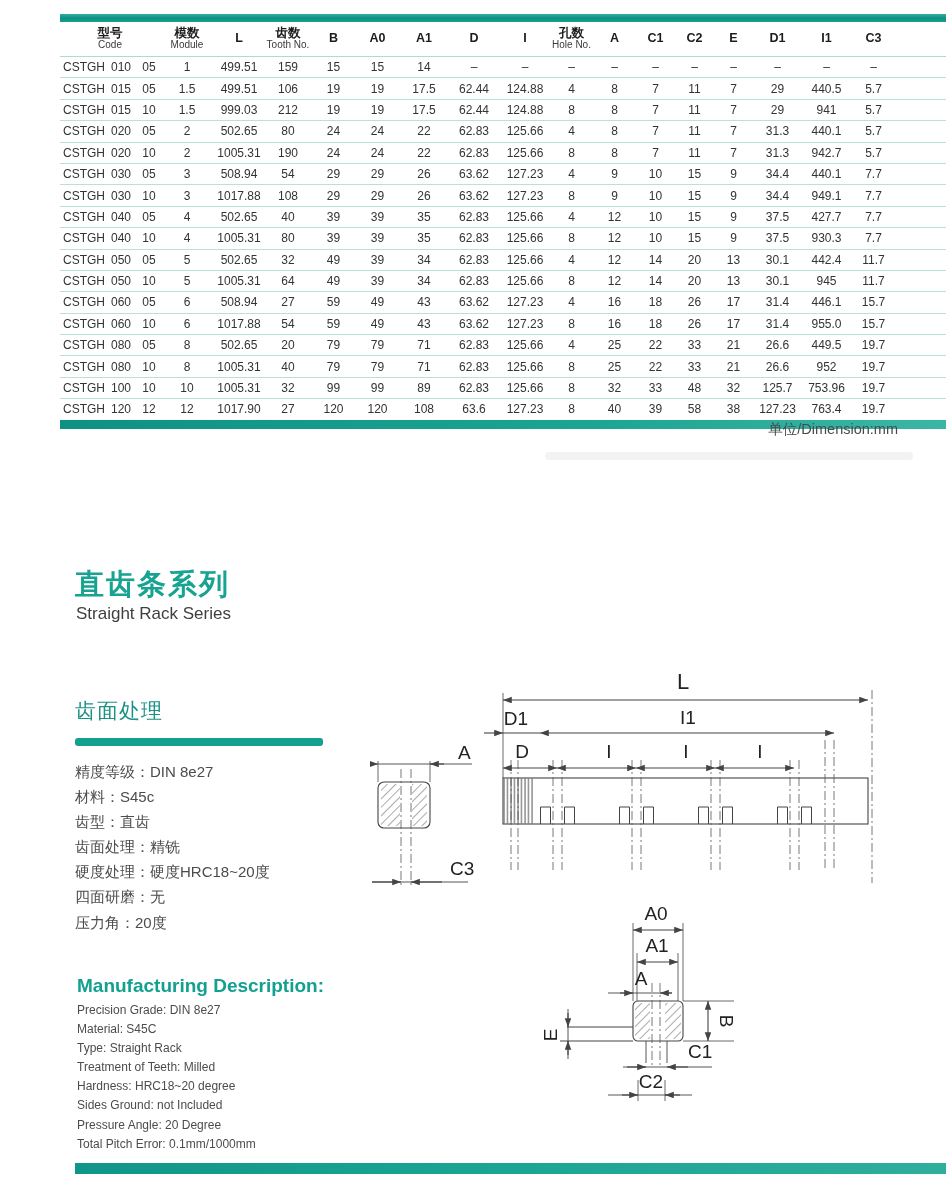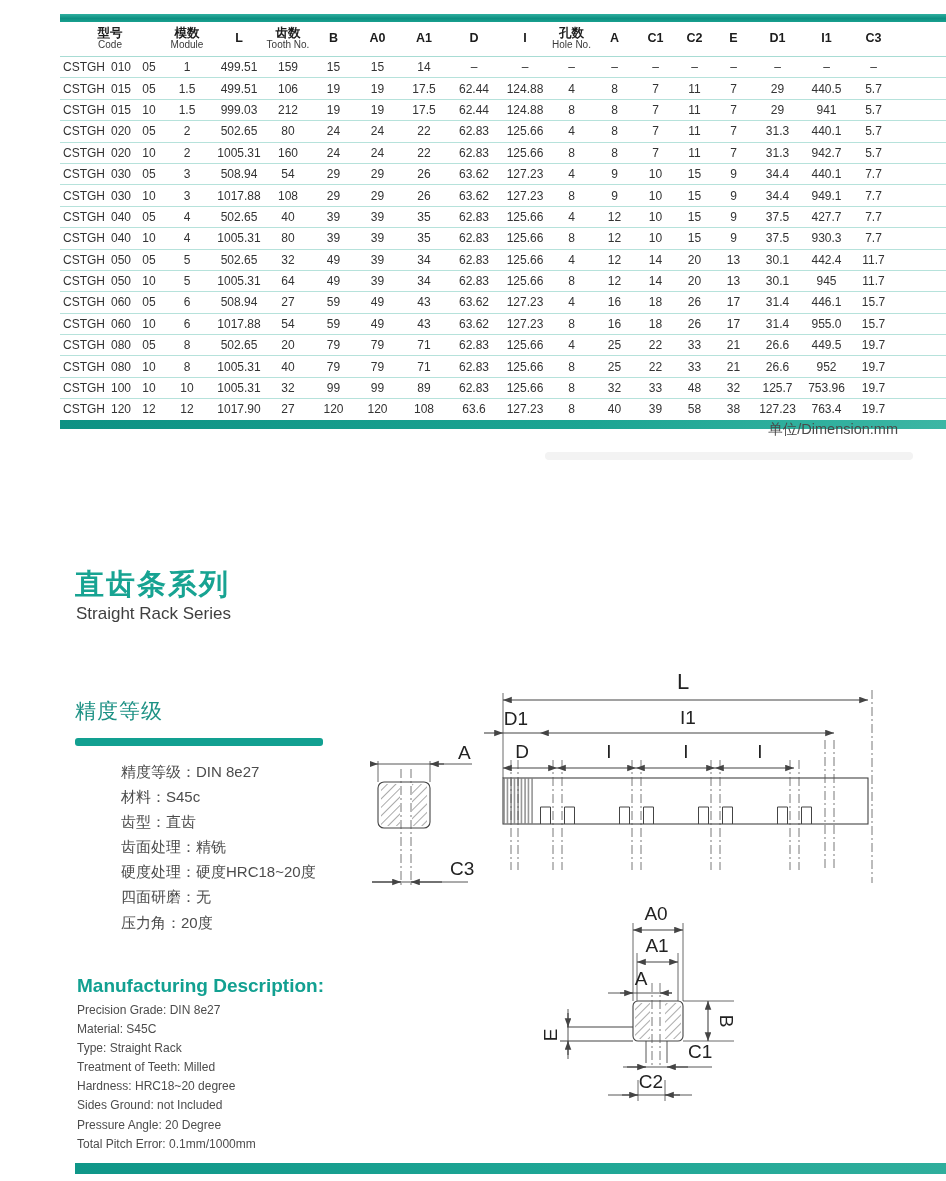--- a/index.html
+++ b/index.html
@@ -24,21 +24,21 @@
   #unit-label{position:absolute;top:420px;right:48px;font-size:14.5px;color:#4a4a4a;}
   #watermark-smudge{position:absolute;left:545px;top:452px;width:368px;height:8px;background:#f3f3f3;border-radius:4px;}
 
   
   #series-title-zh{position:absolute;left:75px;top:565px;font-size:29px;font-weight:bold;color:#17a392;letter-spacing:2px;font-family:Liberation Mono, monospace;}
   #series-title-en{position:absolute;left:76px;top:604px;font-size:17px;color:#3f3f3f;}
 
   
   #spec-section-title{position:absolute;left:75px;top:697px;font-size:21px;color:#1c9184;font-weight:500;letter-spacing:1px;}
   #spec-underline{position:absolute;left:75px;top:738px;width:248px;height:8px;background:#12a091;border-radius:3px;}
-  #spec-list-zh{position:absolute;left:75px;top:759px;font-size:15px;color:#4c4c4c;margin-left:46px;}
+  #spec-list-zh{position:absolute;left:75px;top:759px;font-size:15px;color:#4c4c4c;}
   #spec-list-zh .li{height:25.1px;line-height:25.1px;white-space:nowrap;}
   #mfg-title{position:absolute;left:77px;top:975px;font-size:19px;font-weight:bold;color:#12a091;}
   #spec-list-en{position:absolute;left:77px;top:1001px;font-size:12px;color:#4c4c4c;}
   #spec-list-en .li{height:19.1px;line-height:19.1px;white-space:nowrap;}
 
   
   .drawing{position:absolute;}
   #drawing-top{left:370px;top:665px;}
   #drawing-bottom{left:520px;top:895px;}
   .dim-label{font-family:"Liberation Sans",sans-serif;font-size:19px;fill:#222;}
@@ -200,21 +200,21 @@
           <div class="c">440.1</div>
           <div class="c">5.7</div>
           <div></div>
         </div>
         <div class="t-grid t-row">
           <div class="c c-left">CSTGH</div>
           <div class="c">020</div>
           <div class="c">10</div>
           <div class="c">2</div>
           <div class="c">1005.31</div>
-          <div class="c">160</div>
+          <div class="c">190</div>
           <div class="c">24</div>
           <div class="c">24</div>
           <div class="c">22</div>
           <div class="c">62.83</div>
           <div class="c">125.66</div>
           <div class="c">8</div>
           <div class="c">8</div>
           <div class="c">7</div>
           <div class="c">11</div>
           <div class="c">7</div>
@@ -490,21 +490,21 @@
       </div>
     <div class="botbar"></div>
   </div>
 
   <div id="unit-label">单位/Dimension:mm</div>
   <div id="watermark-smudge"></div>
 
   <div id="series-title-zh">直齿条系列</div>
   <div id="series-title-en">Straight Rack Series</div>
 
-  <div id="spec-section-title">精度等级</div>
+  <div id="spec-section-title">齿面处理</div>
   <div id="spec-underline"></div>
   <div id="spec-list-zh">
       <div class="li">精度等级：DIN 8e27</div>
       <div class="li">材料：S45c</div>
       <div class="li">齿型：直齿</div>
       <div class="li">齿面处理：精铣</div>
       <div class="li">硬度处理：硬度HRC18~20度</div>
       <div class="li">四面研磨：无</div>
       <div class="li">压力角：20度</div>
     </div>

